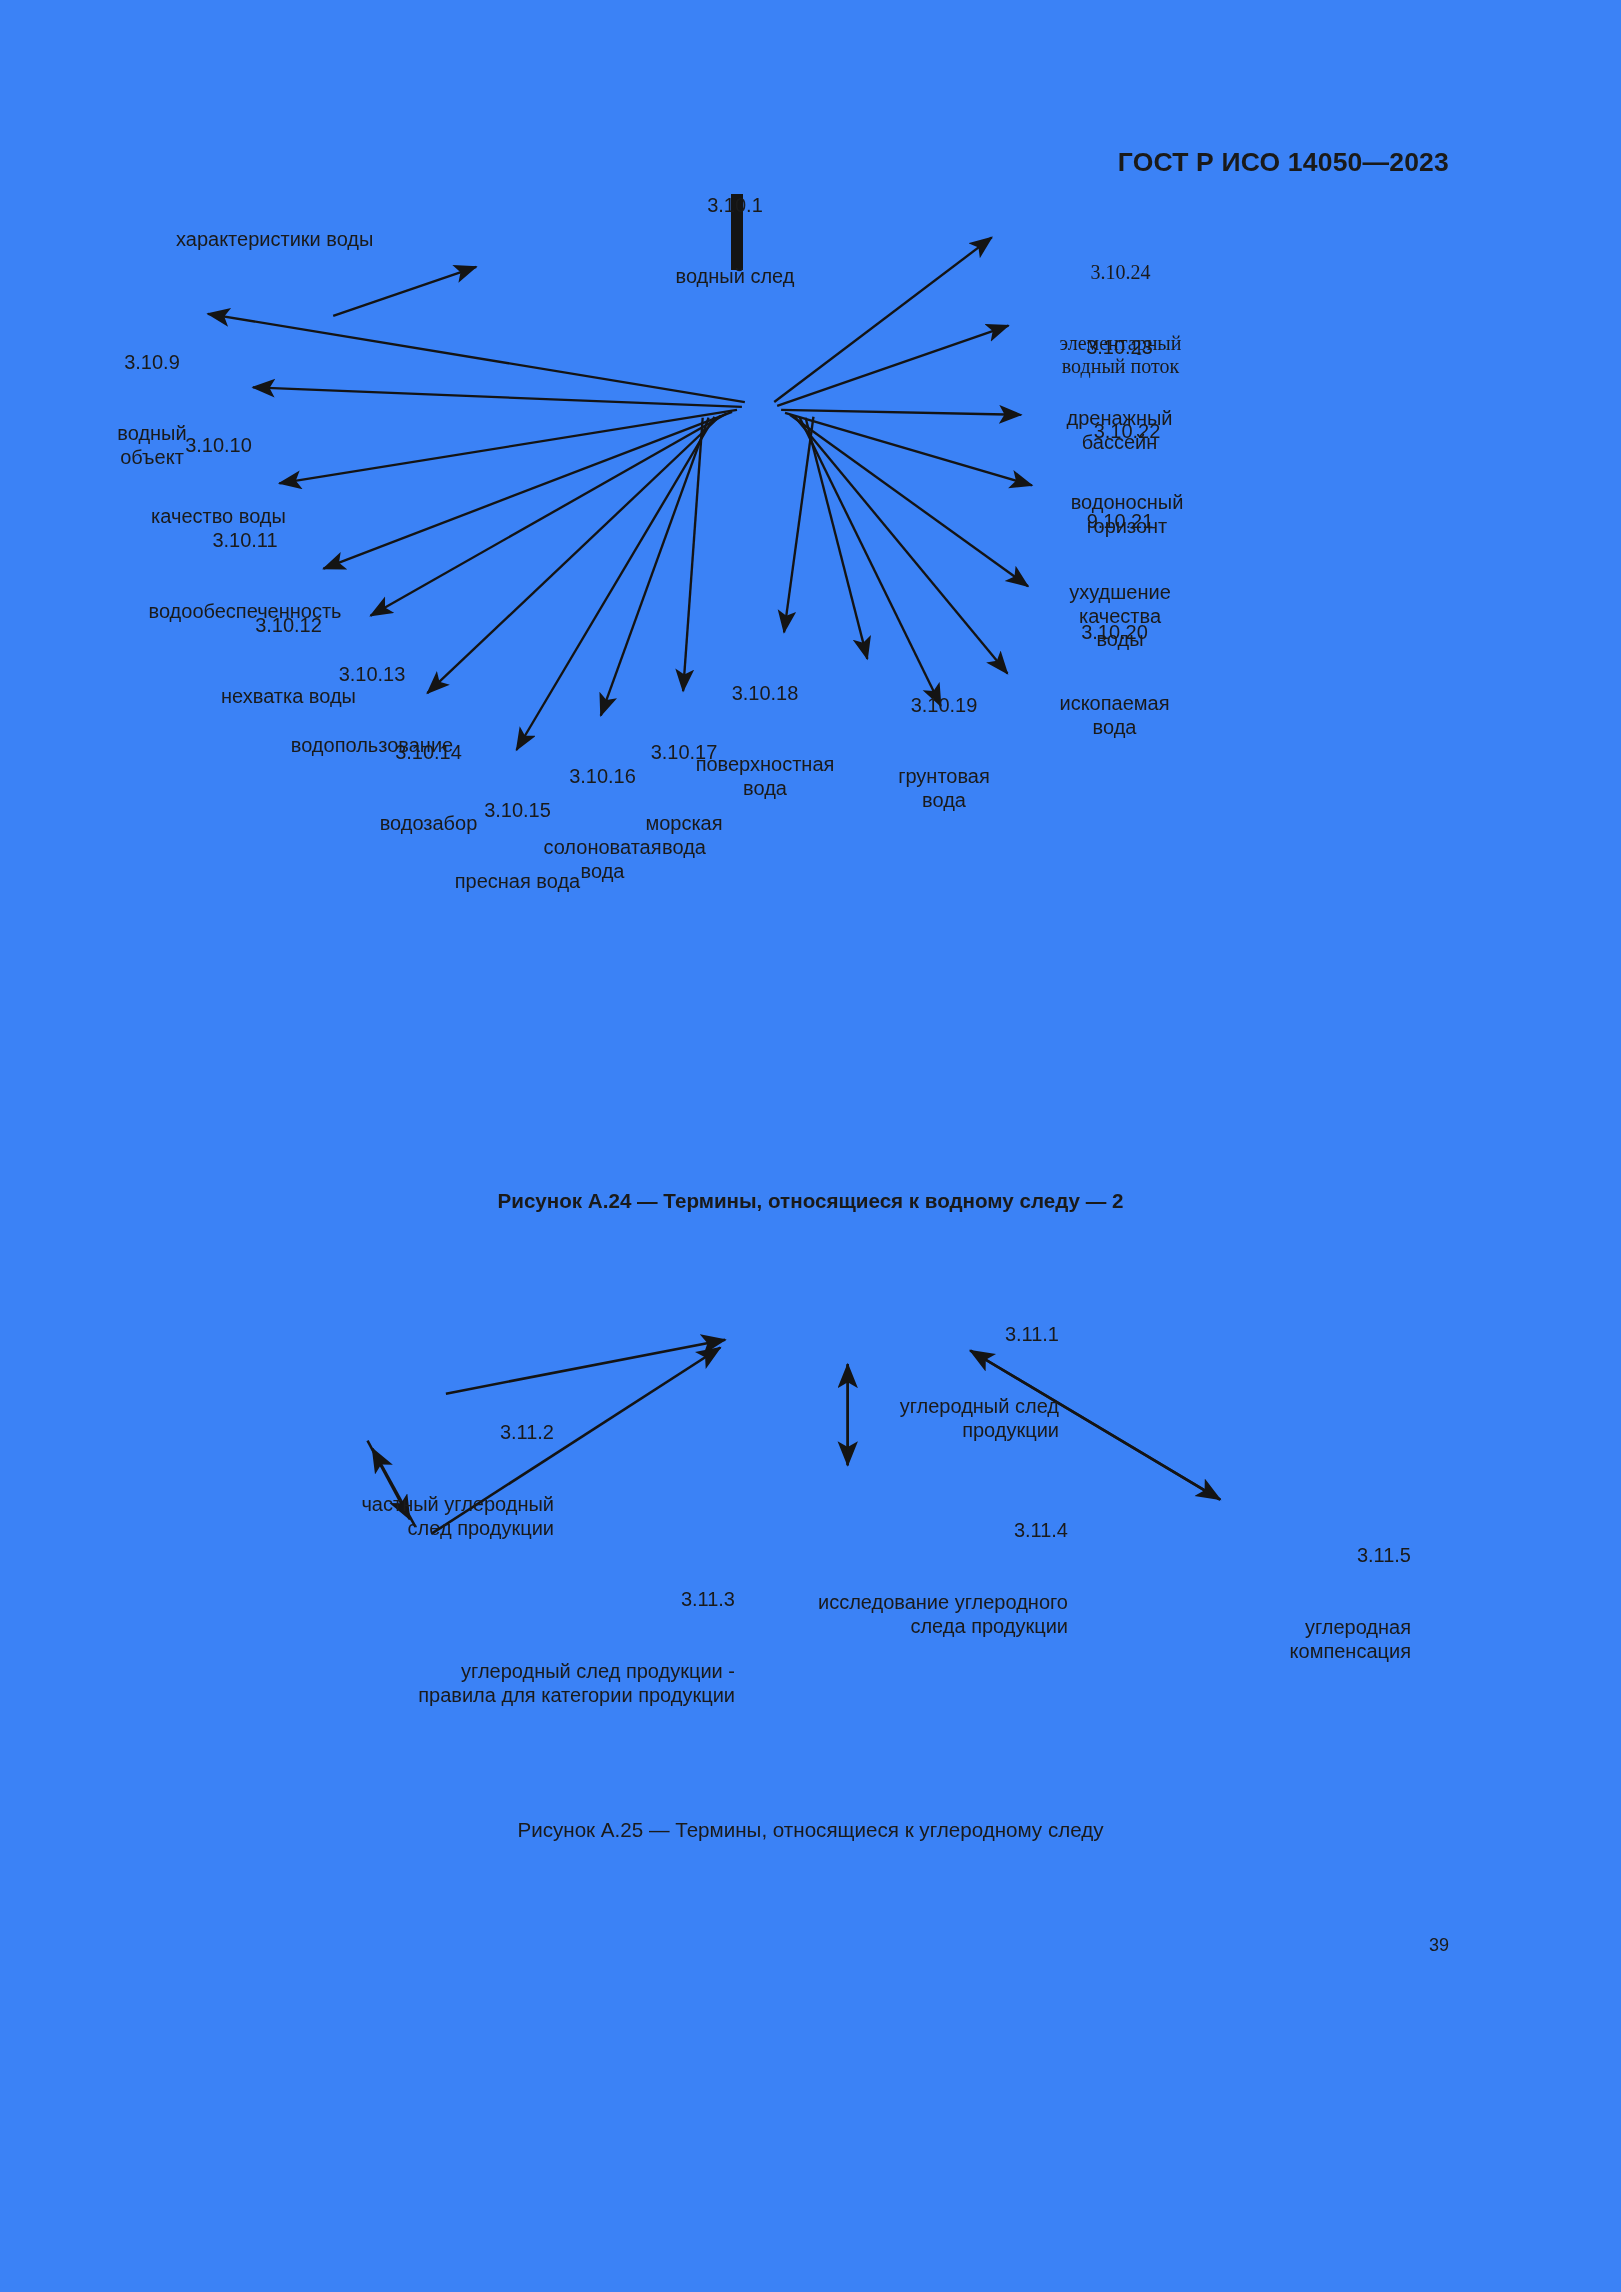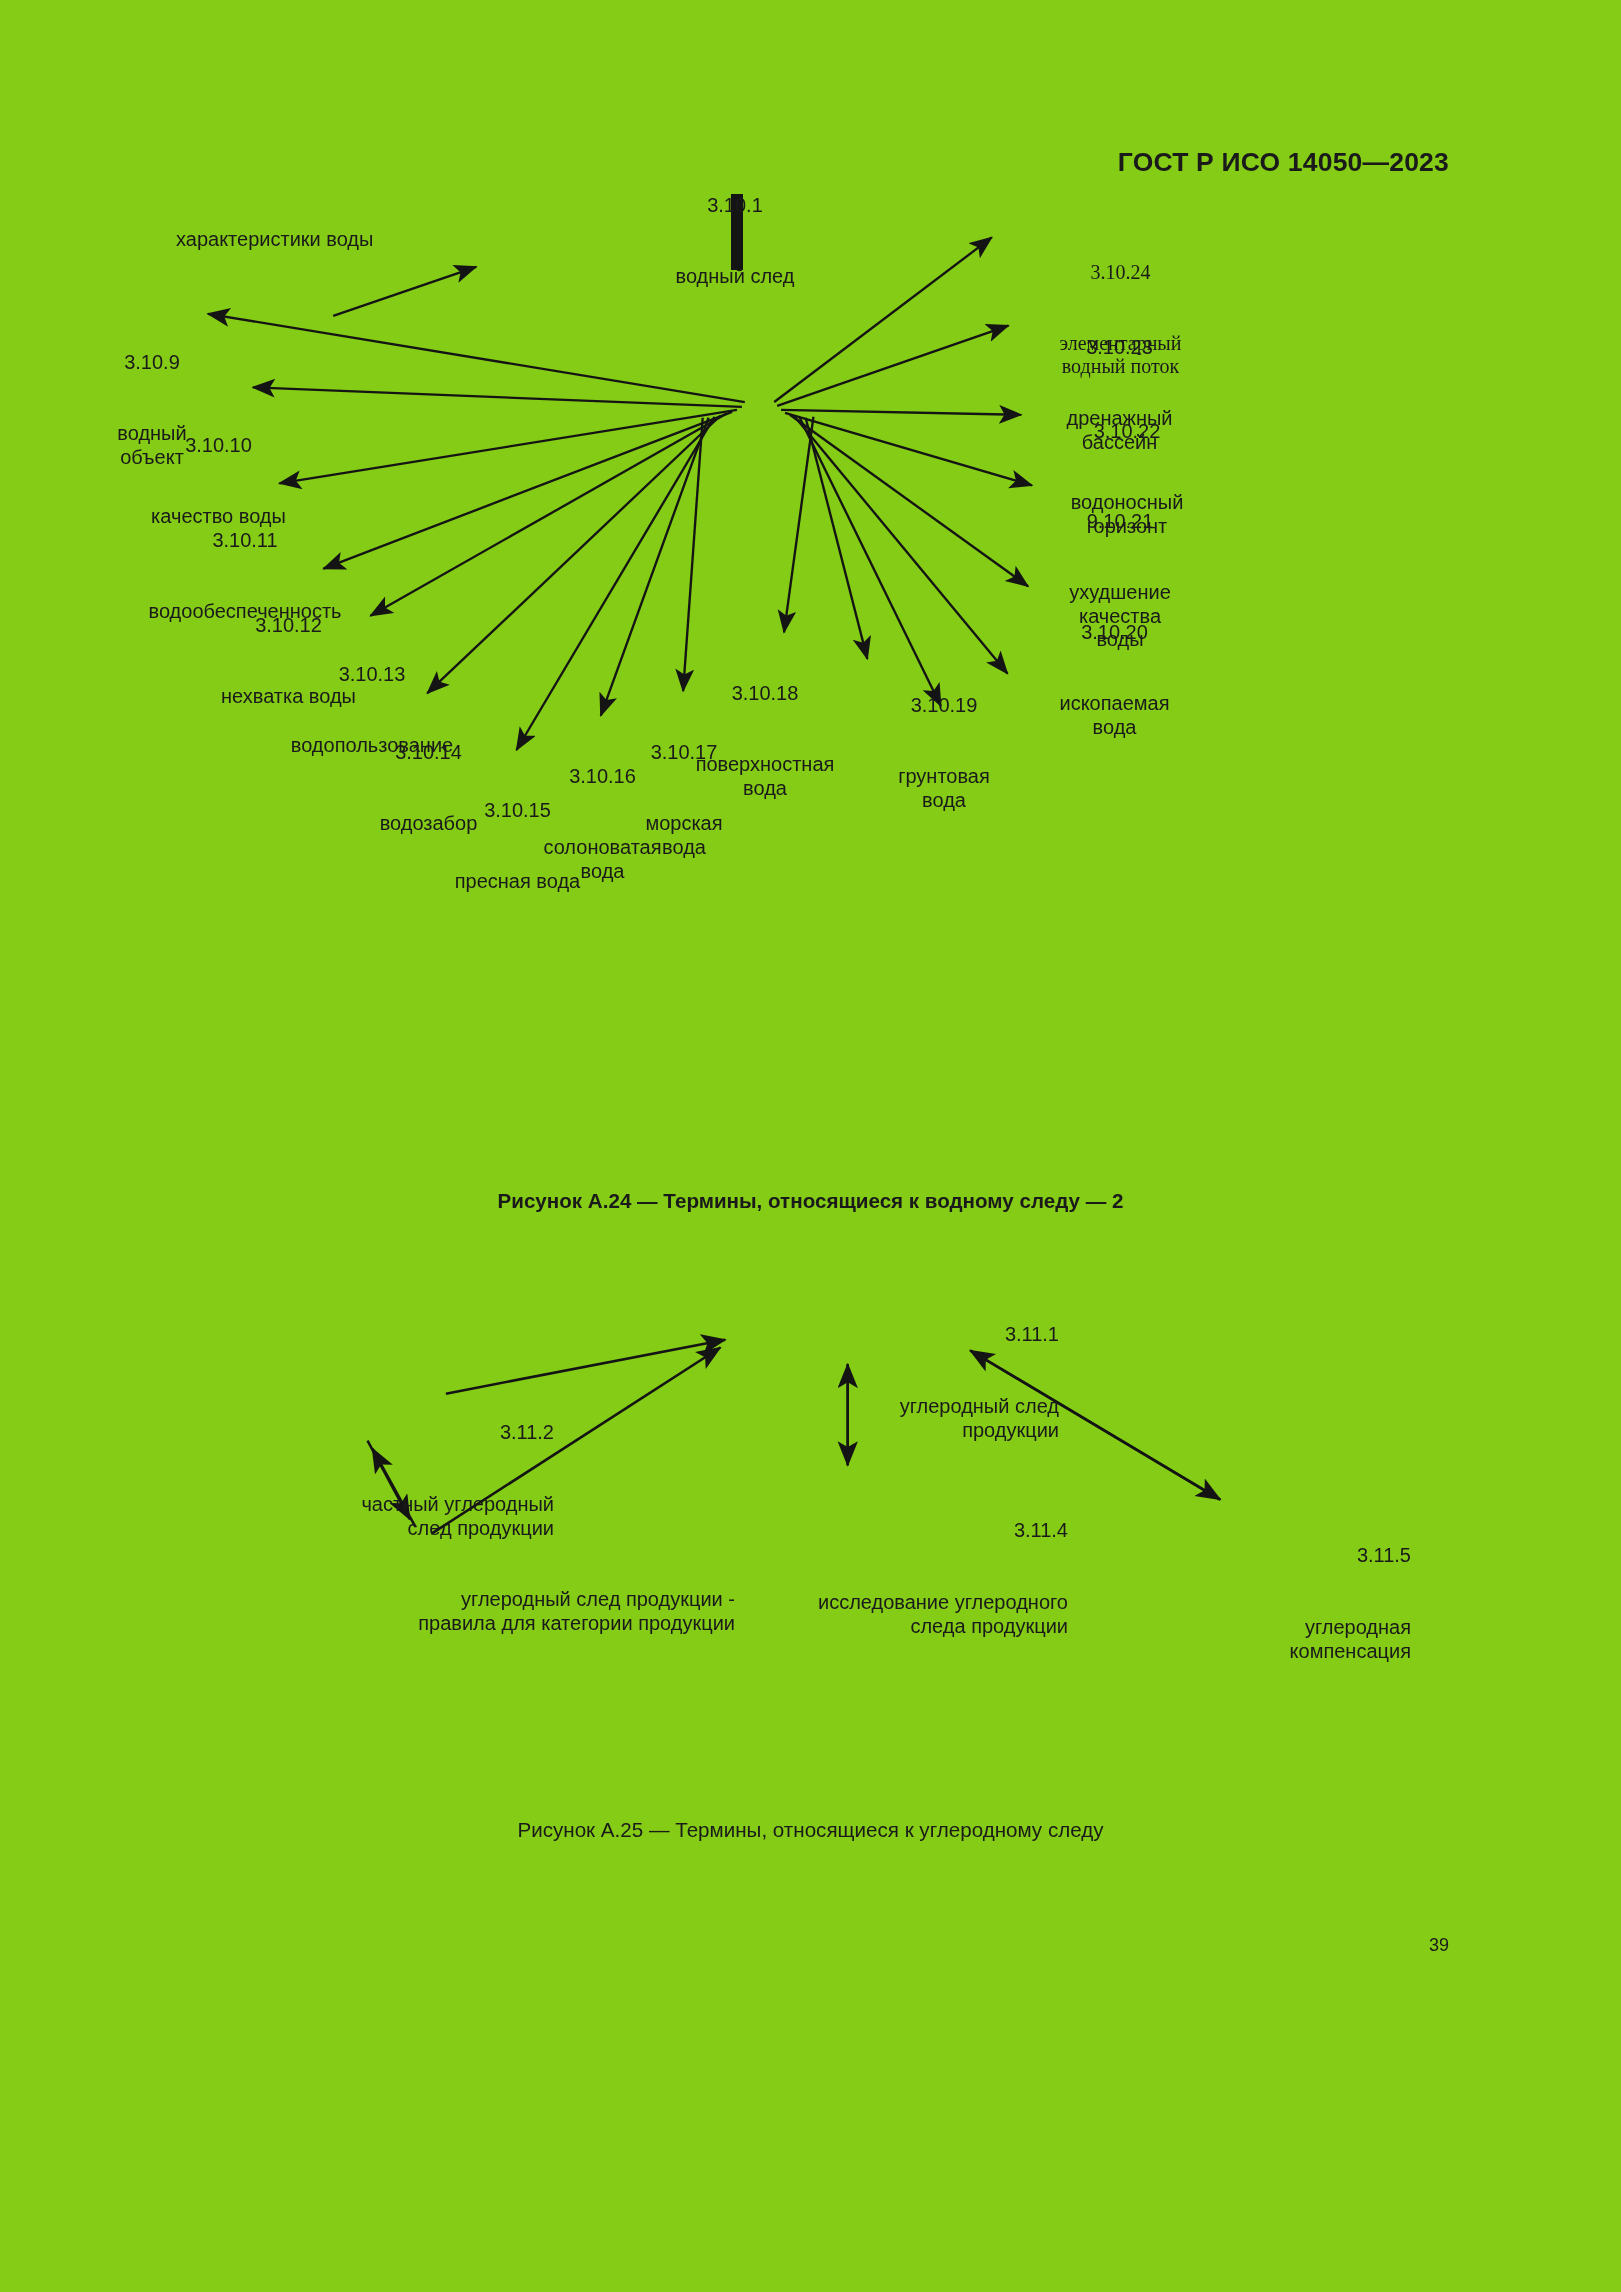--- a/index.html
+++ b/index.html
@@ -12,21 +12,21 @@
     width: 1621px;
     height: 2293px;
     position: relative;
     font-family: "Liberation Sans", "DejaVu Sans", sans-serif;
     color: #1a1a1a;
     overflow: hidden;
   }
   .page {
     position: absolute;
     inset: 0;
-    background: #84cc16;
+    background: #3b82f6;
   }
 
   
   .doc-header {
     position: absolute;
     top: 147px;
     right: 172px;
     font-size: 26.5px;
     font-weight: bold;
     letter-spacing: 0.2px;
@@ -277,20 +277,21 @@
 продукции</div>
     </div>
 
     <div class="node center-align" style="left:142px; top:98px; width:412px;">
       <div>3.11.2</div>
       <div>частный углеродный
 след продукции</div>
     </div>
 
     <div class="node center-align" style="left:108px; top:265px; width:627px;">
+      <div>3.11.3</div>
       <div>углеродный след продукции -
 правила для категории продукции</div>
     </div>
 
     <div class="node center-align" style="left:627px; top:196px; width:441px;">
       <div>3.11.4</div>
       <div>исследование углеродного
 следа продукции</div>
     </div>
 

